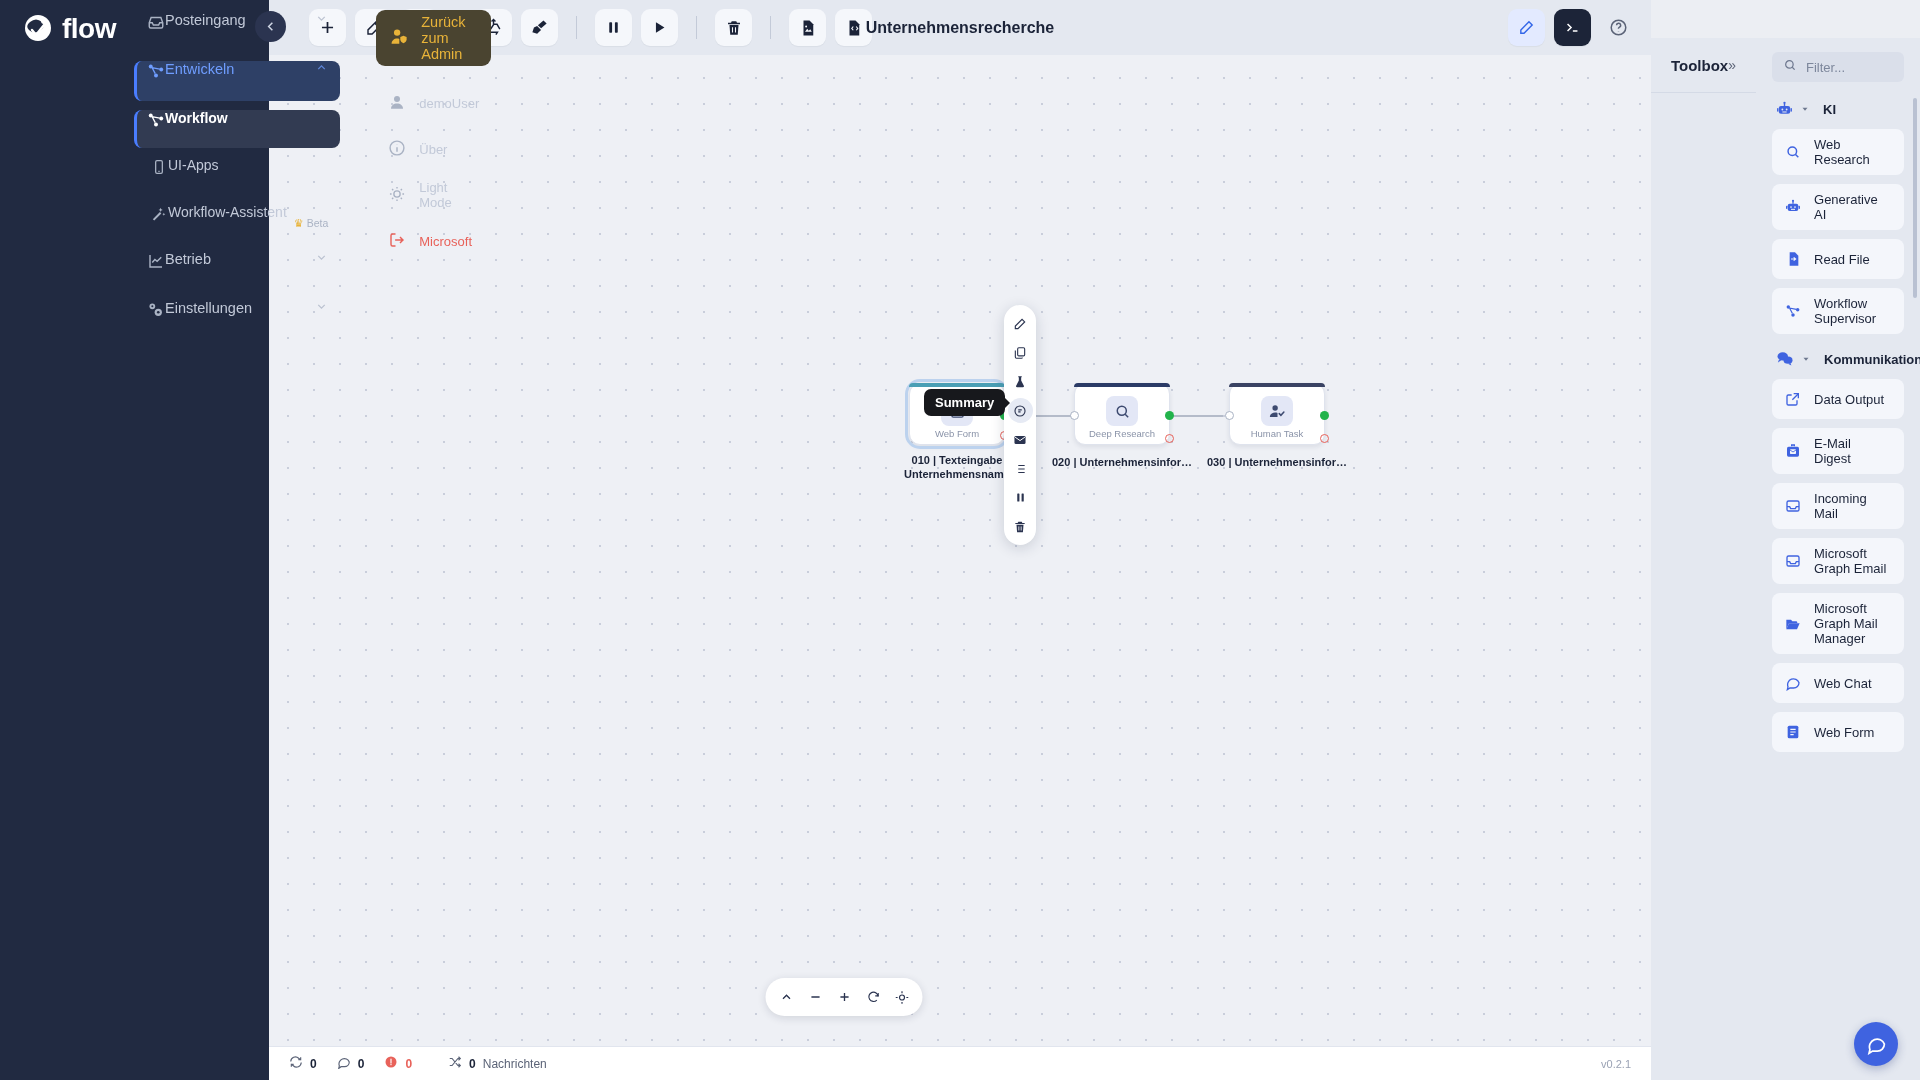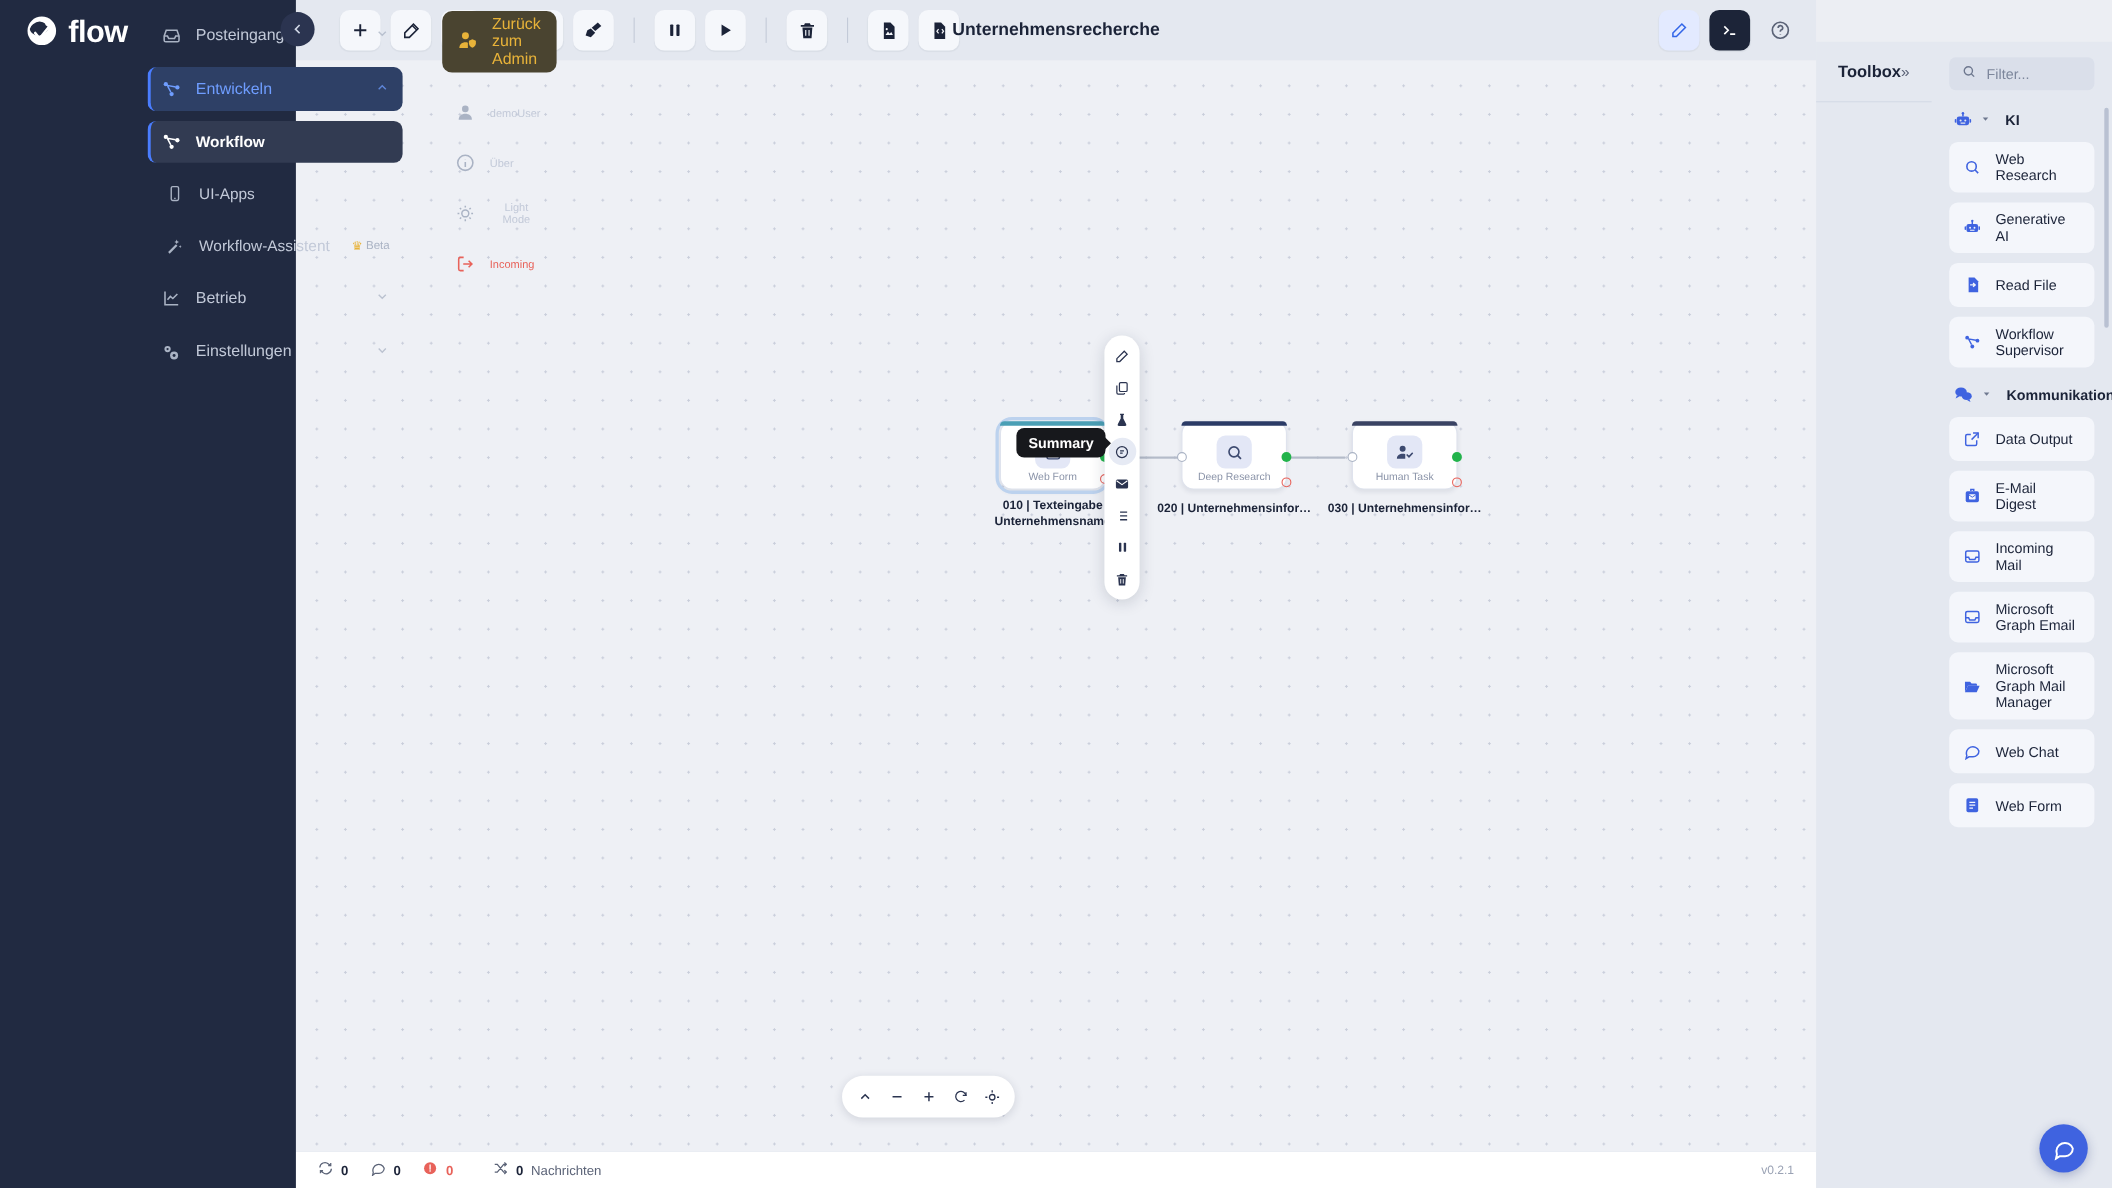--- a/index.html
+++ b/index.html
@@ -17,21 +17,21 @@
     display:flex; flex:0 0 269px; position:relative; z-index:30;
   }
   .logo-row { height:58px; display:flex; align-items:center; padding-left:22px; gap:6px; }
   .logo-mark { width:34px; height:30px; position:relative; }
   .logo-mark svg { display:block; }
   .logo-text { font-size:28px; font-weight:700; color:#fff; letter-spacing:-0.5px; line-height:1; }
   .side-div { height:1px; background:#303a52; margin:0; }
 
   .nav { padding:12px 18px 0 18px; flex:0 0 auto; }
   .nav-item {
-    display:flex; align-items:center; gap:13px; height:40px; border-radius:8px;
+    display:flex; height:40px; border-radius:8px;
     padding:0 12px; font-size:14.5px; color:#c2c9d8; cursor:pointer; position:relative;
     margin-bottom:9px;
   }
   .nav-item .chev { margin-left:auto; opacity:.75; }
   .nav-item.active {
     background:#2e4066; color:#6f9dff; border-left:3px solid #4a7dff; padding-left:9px;
   }
   .nav-item.sub {
     margin-left:0; font-size:14px; height:38px;
   }
@@ -47,21 +47,21 @@
 
   .side-spacer { flex:1 1 auto; }
   .side-bottom { padding:0 0 10px 0; }
   .admin-btn {
     margin:10px 18px 14px 18px; height:56px; border-radius:9px; background:#4a4430;
     display:flex; align-items:center; gap:12px; padding:0 14px; color:#e8b339;
     font-size:14.5px; cursor:pointer;
   }
   .side-row {
     display:flex; align-items:center; gap:13px; height:46px; padding:0 30px;
-    font-size:10px; color:#c2c9d8; cursor:pointer;text-align:center;
+    font-size:13px; color:#c2c9d8; cursor:pointer;
   }
   .side-row.danger { color:#e8625a; }
 
   
   .main { flex:1 1 auto; position:relative; height:1080px; display:flex; flex-direction:column; }
 
   .topbar {
     height:55px; background:#e4e8f0; display:flex; align-items:center; position:relative;
     flex:0 0 55px; padding-left:40px; padding-right:14px;
   }
@@ -368,21 +368,21 @@
         </span>
         <span>Light Mode</span>
       </div>
       <div class="side-row danger">
         <span>
           <svg width="18" height="18" viewBox="0 0 24 24" fill="none" stroke="#e8625a" stroke-width="1.9">
               <path d="M10 4H6a2 2 0 0 0-2 2v12a2 2 0 0 0 2 2h4"></path>
               <path d="M16 16l4-4-4-4M9.5 12H20"></path>
             </svg>
         </span>
-        <span>Incoming</span>
+        <span>Microsoft</span>
       </div>
     </div>
   </aside>
 
   <section class="main">
 
     <div class="topbar">
       <div class="collapse-btn">
         <svg width="15" height="15" viewBox="0 0 24 24" fill="none" stroke="#cfd6e4" stroke-width="2.4">
             <path d="M15 18l-6-6 6-6"></path>

